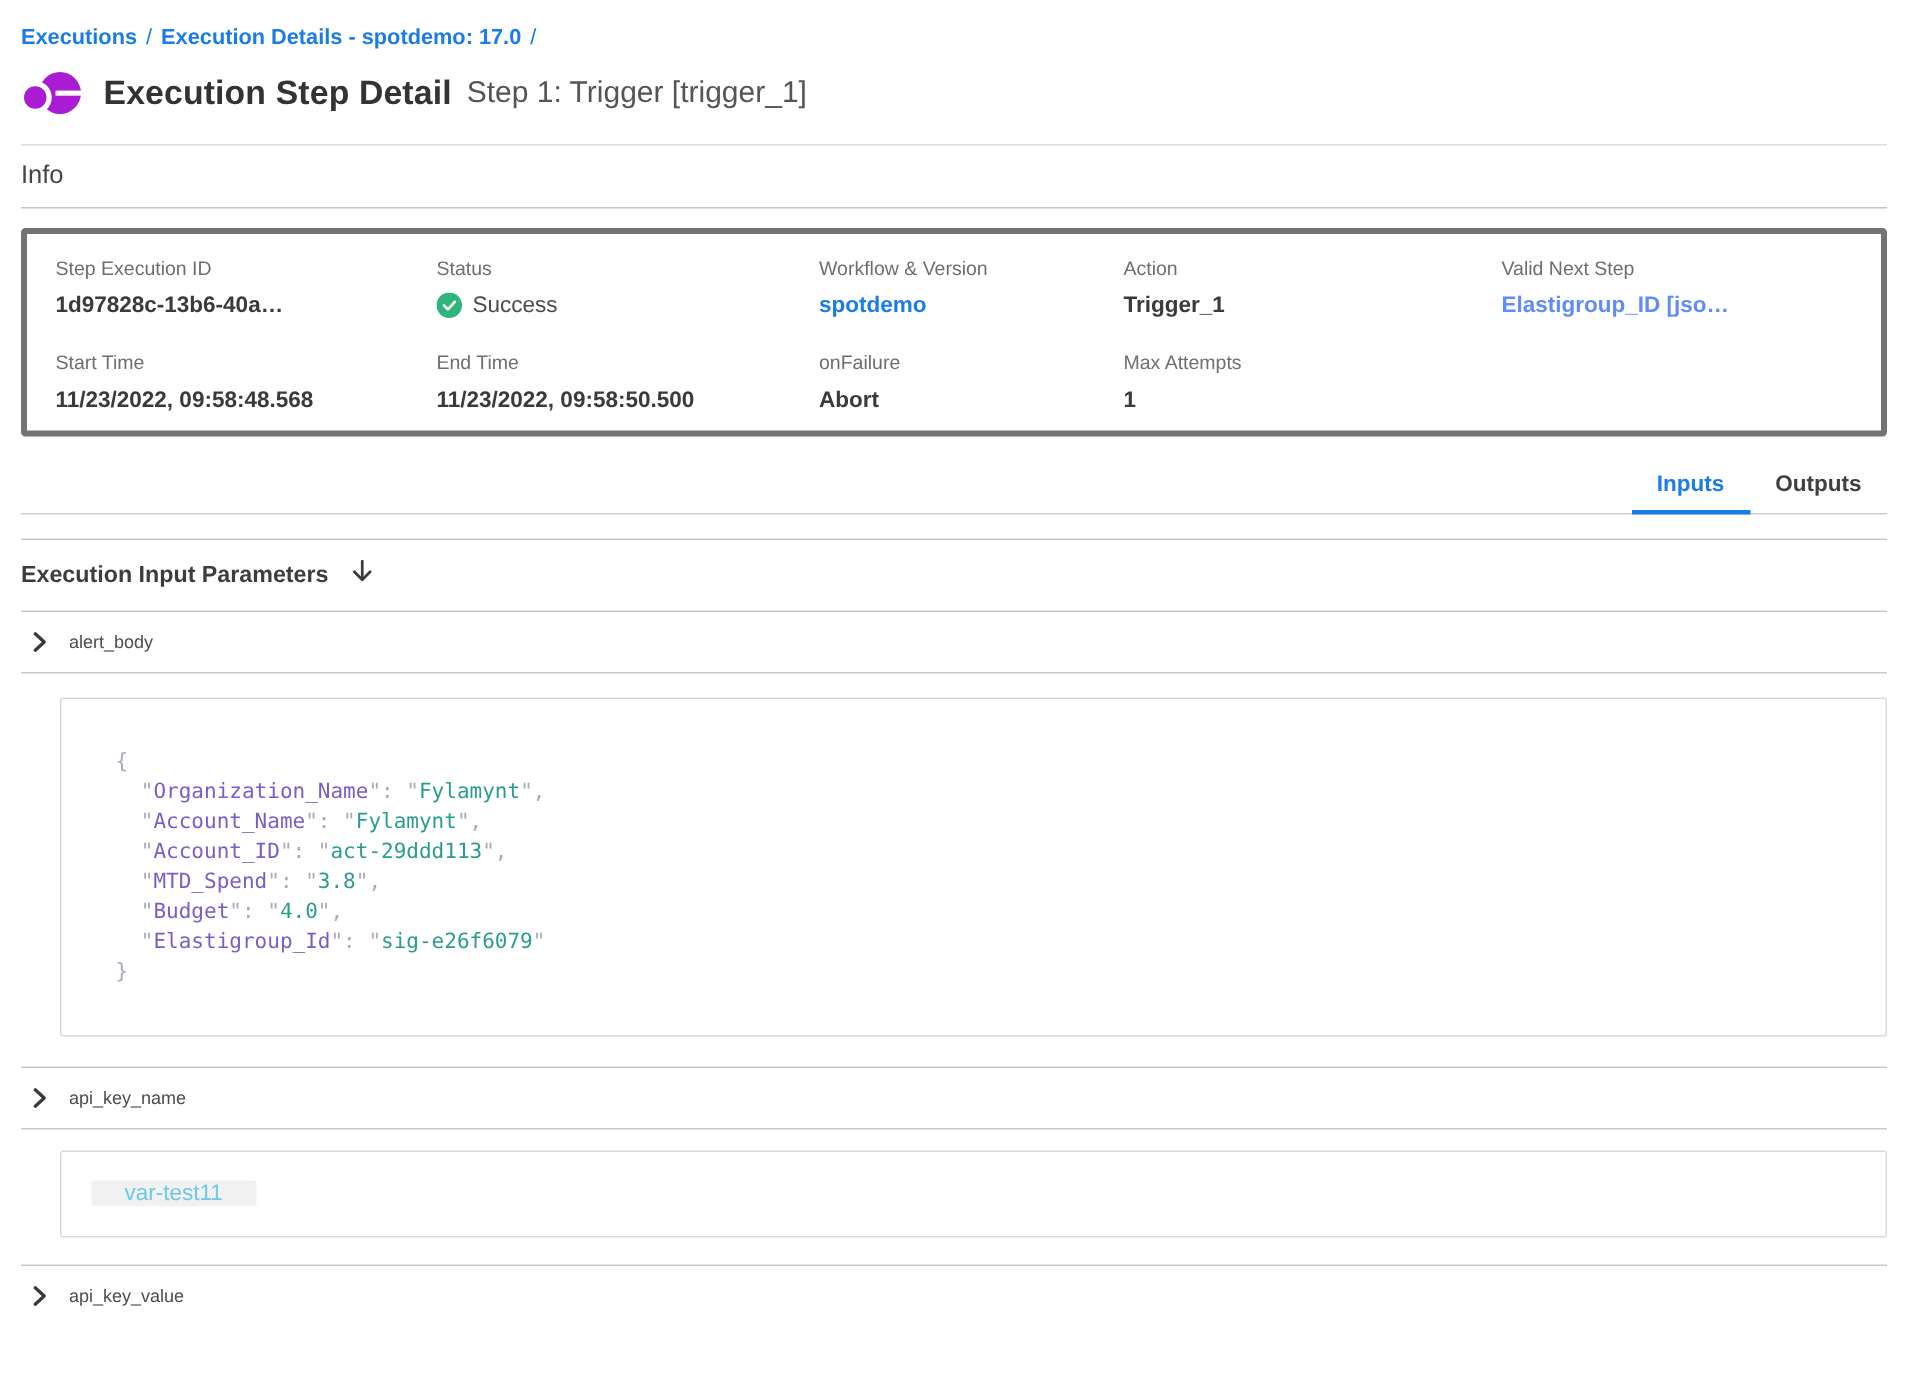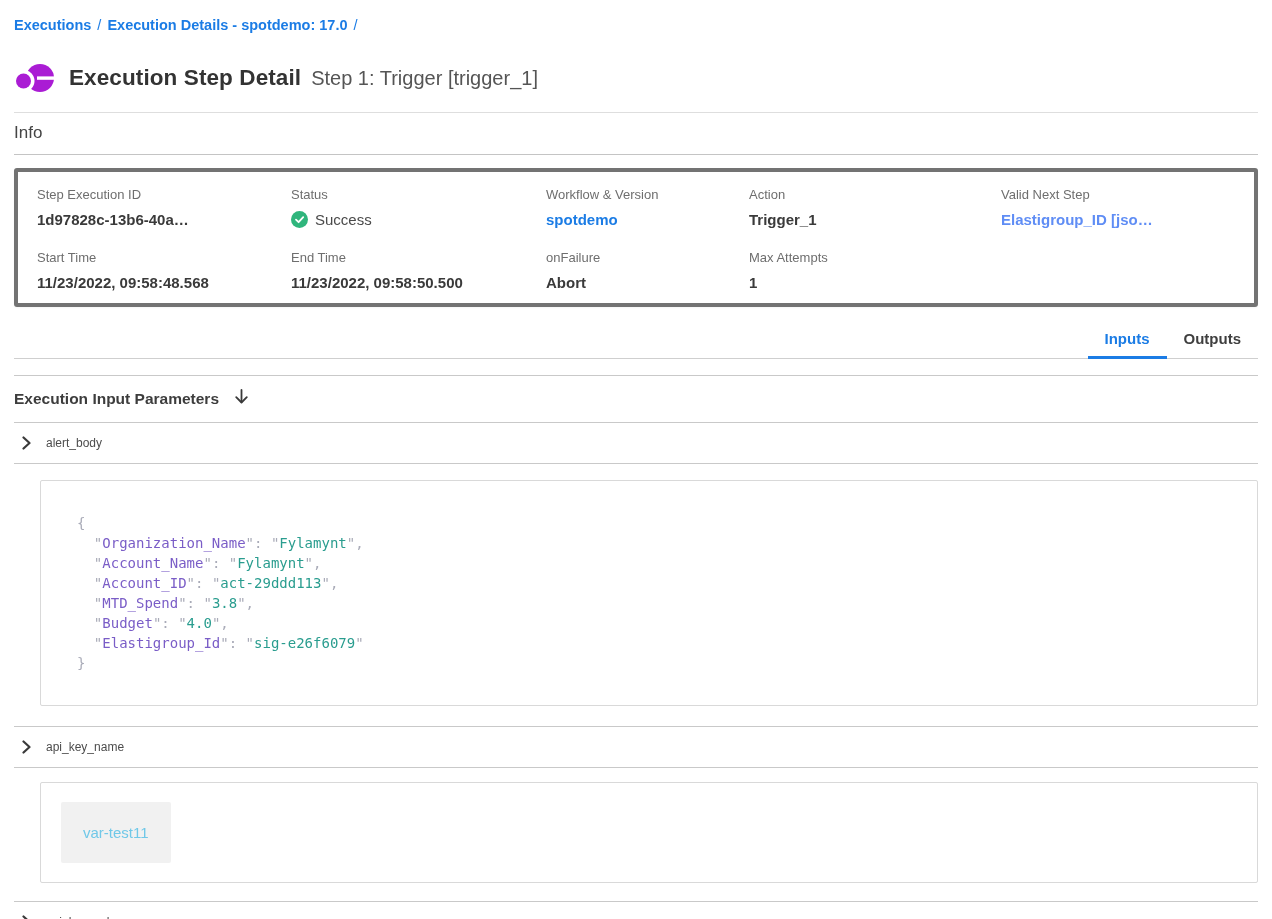--- a/index.html
+++ b/index.html
@@ -14,21 +14,21 @@
   
   .breadcrumb {
     padding-top: 17px;
     font-size: 14.5px; font-weight: 700;
     color: var(--link_blue, #1b7ce5);
   }
   .breadcrumb a { color: var(--link_blue, #1b7ce5); text-decoration: none; cursor: pointer; }
   .breadcrumb .sep { margin: 0 6px; font-weight: 400; }
 
   
-  .title-row { display: flex; align-items: center; margin-top: 25px; height: 40px; }
+  .title-row { display: flex; align-items: center; margin-top: 9px; height: 40px; }
   .logo { width: 43px; height: 37px; flex: 0 0 auto; margin-right: 12px; }
   .page-title { font-size: 22.5px; font-weight: 700; color: #333333; letter-spacing: .1px; }
   .page-subtitle { font-size: 20px; font-weight: 400; color: #555555; margin-left: 10px; }
 
   .divider-light { border-bottom: 1px solid #dedede; margin-top: 14px; }
   .divider-mid   { border-bottom: 1px solid #c4c4c4; }
 
   
   .info-heading { margin-top: 10px; font-size: 17px; font-weight: 400; color: #454545; }
   .info-heading + .divider-mid { margin-top: 11px; }
@@ -88,21 +88,21 @@
     font-size: 14px; line-height: 20px; white-space: pre;
   }
   .tok-punc { color: var(--code_punct, #a9abb8); }
   .tok-key  { color: var(--code_key, #7a5dc7); }
   .tok-val  { color: var(--code_value, #2a9d8f); }
 
   .chip-panel { margin: 14px 0 18px 26px; padding: 19px 20px; }
   .chip {
     display: inline-block; background: var(--chip_bg, #f1f1f1);
     color: var(--chip_text, #70c8e8);
-    font-size: 15px; padding: 22px 22px; border-radius: 2px;
+    font-size: 15px; padding: 0 22px; border-radius: 2px;
   }
 </style>
 </head>
 <body>
 
 <div class="page">
 
   <nav class="breadcrumb">
     <a>Executions</a><span class="sep">/</span><a>Execution Details - spotdemo: 17.0</a><span class="sep">/</span>
   </nav>

